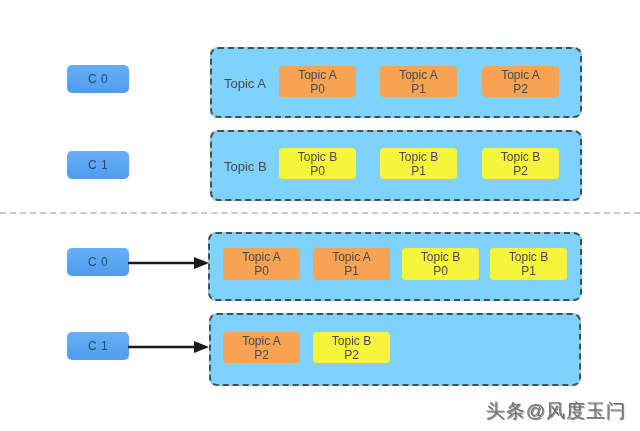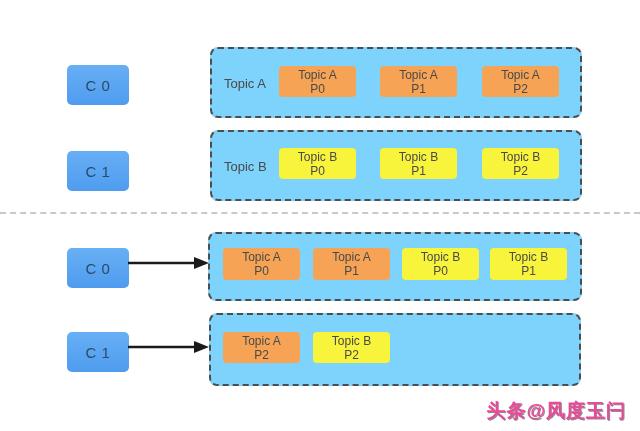--- a/index.html
+++ b/index.html
@@ -1,23 +1,23 @@
 <!DOCTYPE html>
 <html><head>
 <meta charset="utf-8">
 <style>
   html,body { margin:0; padding:0; background:#fff; }
   .canvas {
     position:relative; width:640px; height:431px; background:#ffffff;
     font-family:"Liberation Sans", sans-serif; overflow:hidden;
   }
   .consumer {
-    position:absolute; width:62px; height:40px;
+    position:absolute; width:62px; height:28px;
     background:linear-gradient(#67aff5,#4f9cef);
-    border-radius:5px; color:#2b4a66; font-size:15px;
+    border-radius:5px; color:#2b4a66; font-size:12px;
     display:flex; align-items:center; justify-content:center;
     letter-spacing:0.5px;
   }
   .group {
     position:absolute; border:2px dashed #4d4d4d; border-radius:8px;
     background:#7dd3fc;
   }
   .group-label {
     position:absolute; left:12px; top:50%; transform:translateY(-50%);
     font-size:13px; color:#4a4a4a; white-space:nowrap;
@@ -52,22 +52,22 @@
   .divider {
     position:absolute; left:0; top:212px; width:640px; height:0;
     border-top:2px dashed #c9c9c9;
   }
   .arrow { position:absolute; width:82px; height:16px; }
   .arrow1 { left:128px; top:255px; }
   .arrow2 { left:128px; top:339px; }
 
   .watermark {
     position:absolute; right:14px; top:398px;
-    font-size:19px; font-weight:bold; letter-spacing:1px;
-    color:#ec4899;
+    font-size:19px; font-weight:normal; letter-spacing:1px;
+    color:#737373;
     text-shadow:1px 1px 0 #8f8f8f, -1px -1px 0 #ffffff;
     white-space:nowrap;
   }
 </style>
 </head>
 <body>
 
 <div class="canvas">
 
   <div class="consumer c0-before">C 0</div>

